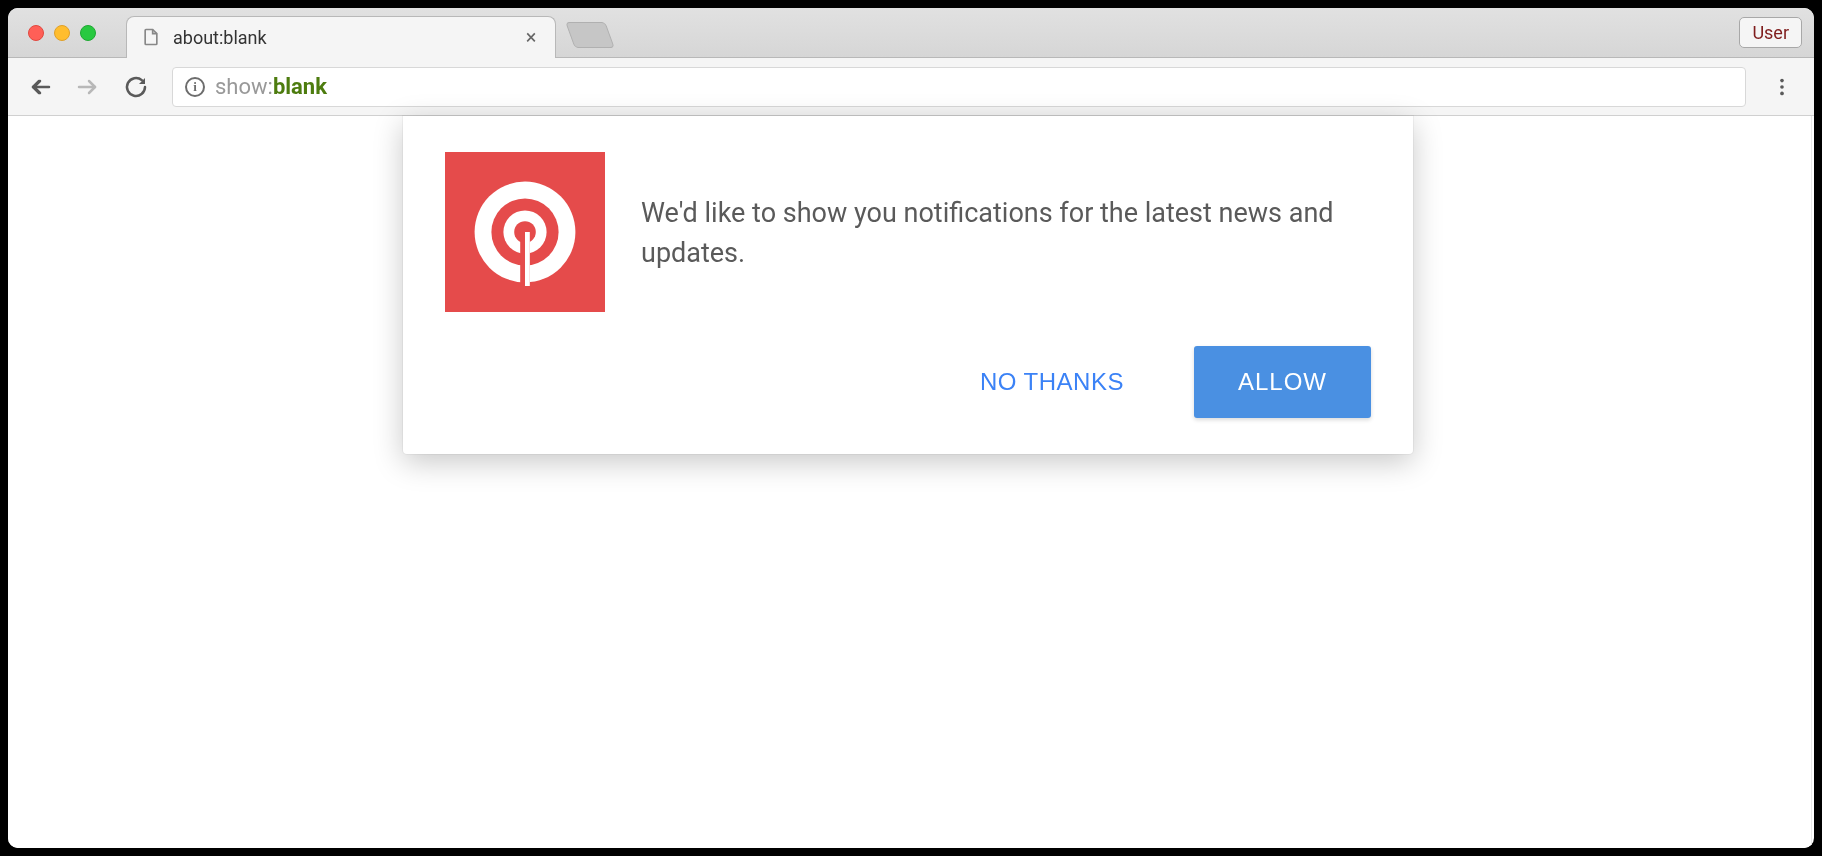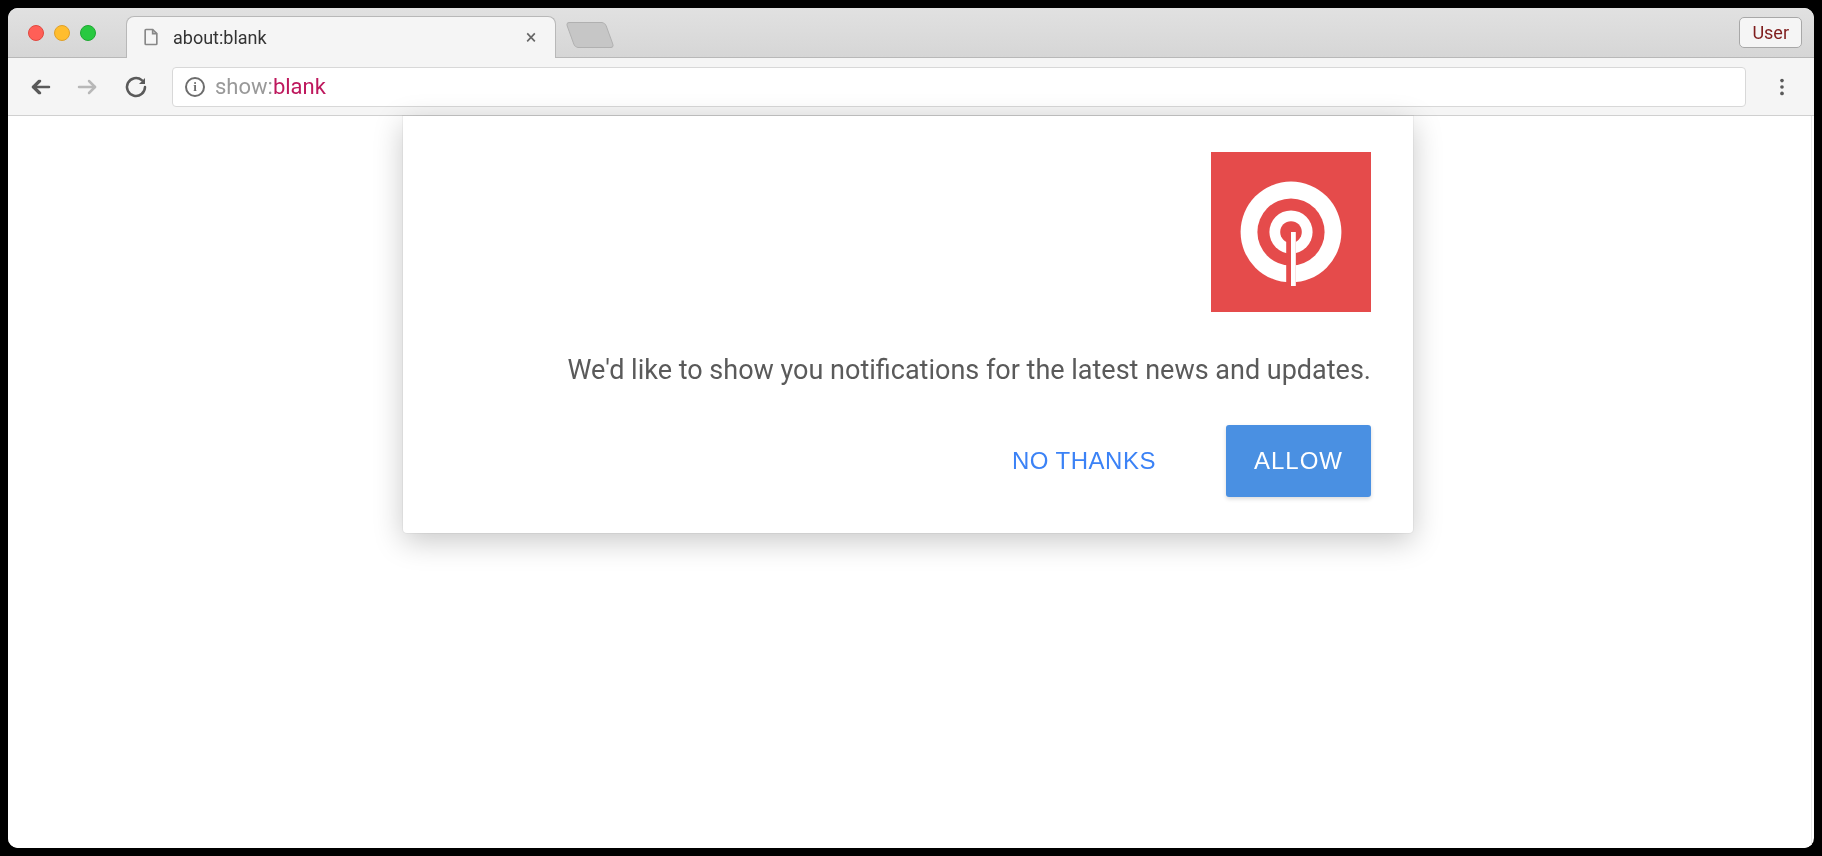--- a/index.html
+++ b/index.html
@@ -143,21 +143,21 @@
       font-size: 13px;
       font-weight: bold;
       color: #6d6d6d;
       font-family: Georgia, serif;
       flex-shrink: 0;
     }
     .url-text {
       font-size: 22px;
       color: #999;
     }
-    .url-text .path { color: #be185d; }
+    .url-text .path { color: #4d7c0f; font-weight: bold; }
 
     .menu-btn {
       width: 40px;
       height: 40px;
       display: flex;
       align-items: center;
       justify-content: center;
       cursor: pointer;
       color: #5a5a5a;
     }
@@ -180,22 +180,21 @@
       background: #fff;
       box-shadow: 0 8px 30px rgba(0,0,0,0.22), 0 0 0 1px rgba(0,0,0,0.04);
       border-radius: 0 0 4px 4px;
       padding: 36px 42px 36px 42px;
       display: flex;
       flex-direction: column;
     }
     .perm-body {
       display: flex;
       gap: 36px;
-      align-items: flex-end;
-      flex-direction: column;
+      align-items: center;
     }
     .perm-icon {
       width: 160px;
       height: 160px;
       background: #e54b4b;
       flex-shrink: 0;
       display: flex;
       align-items: center;
       justify-content: center;
     }
@@ -223,21 +222,21 @@
       padding: 22px 30px;
       cursor: pointer;
     }
     .btn-primary {
       background: #4a90e2;
       border: none;
       color: #fff;
       font-size: 24px;
       font-weight: 500;
       letter-spacing: 1px;
-      padding: 22px 28px;
+      padding: 22px 44px;
       border-radius: 3px;
       cursor: pointer;
       box-shadow: 0 2px 4px rgba(0,0,0,0.15);
     }
   </style>
 </head>
 <body>
 
 <div class="browser-window">
 

